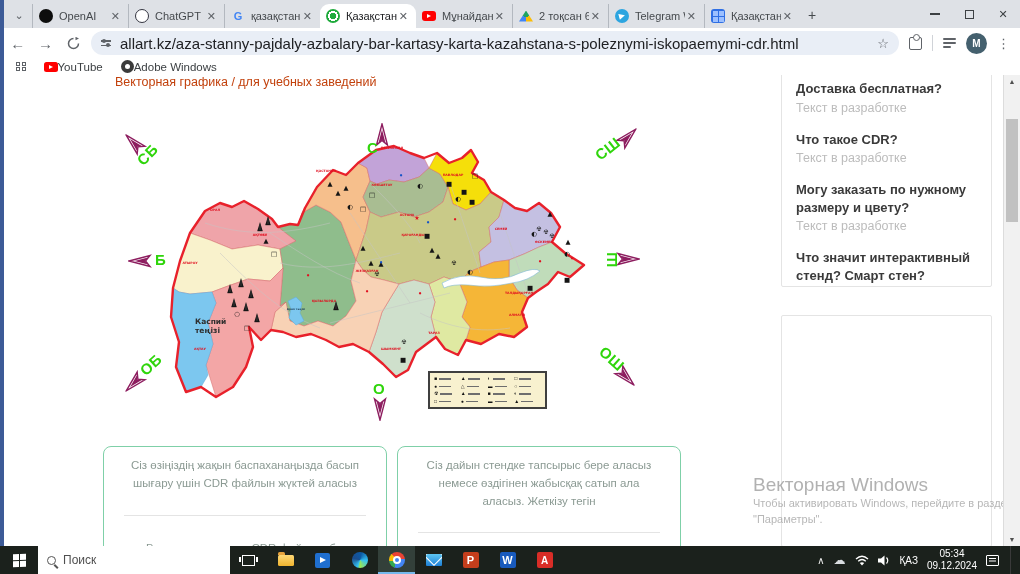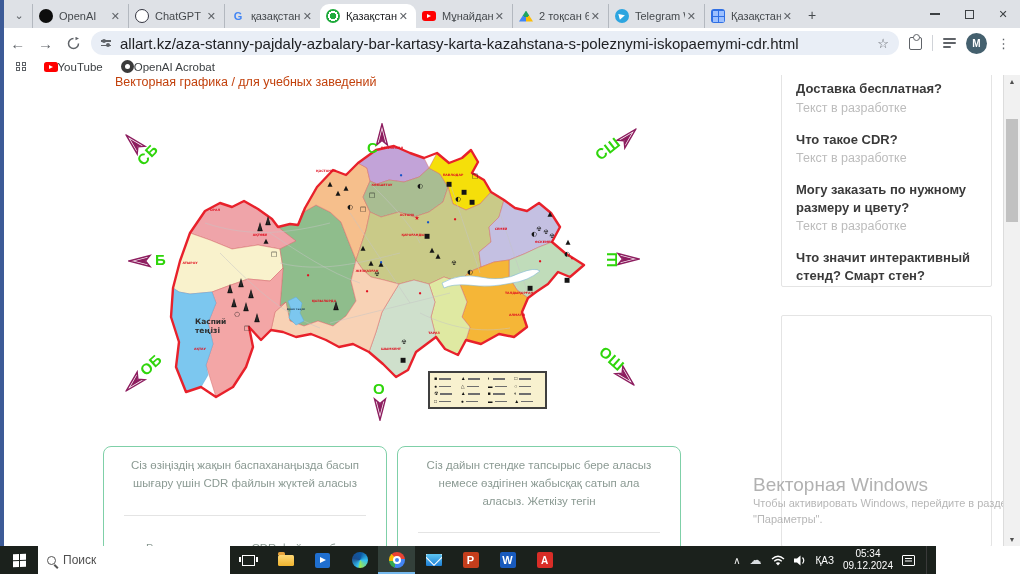--- a/index.html
+++ b/index.html
@@ -97,21 +97,21 @@
   .watermark { position:absolute; left:753px; top:399px; opacity:.8; }
   .wm-title { font-size:19px; color:#9e9e9e; }
   .wm-line { font-size:11px; color:#a5a5a5; line-height:1.45; }
 
   
   .scrollbar { position:absolute; right:0; top:0; width:17px; height:471px; background:#f1f1f1; border-left:1px solid #dcdcdc; }
   .sb-arrow { position:absolute; left:0; width:16px; text-align:center; font-size:7px; color:#505050; }
   .sb-thumb { position:absolute; left:2px; top:44px; width:12px; height:103px; background:#c1c1c1; }
 
   
-  .taskbar { position:absolute; left:0; top:546px; width:936px; height:28px; background:#1b211c; display:flex; align-items:center; z-index:70; }
+  .taskbar { position:absolute; left:0; top:546px; width:1020px; height:28px; background:#1b211c; display:flex; align-items:center; z-index:70; }
   .tb-start { width:38px; height:28px; display:flex; align-items:center; justify-content:center; }
   .win-logo { display:grid; grid-template-columns:6px 6px; gap:1px; transform:skewY(-3deg); }
   .win-logo i { width:6px; height:6px; background:#fff; }
   .tb-search { width:192px; height:28px; background:#fff; display:flex; align-items:center; padding-left:9px; gap:7px; }
   .mag { width:9px; height:9px; border:1.6px solid #555; border-radius:50%; position:relative; }
   .mag::after { content:""; position:absolute; left:7px; top:7px; width:5px; height:1.6px; background:#555; transform:rotate(45deg); transform-origin:0 0; }
   .tb-search span { font-size:12px; color:#4f4f4f; }
   .tb-btn { width:37px; height:28px; display:flex; align-items:center; justify-content:center; position:relative; }
   .tb-btn.app-active { background:#33403a; box-shadow:inset 0 -2px 0 #76b9ed; }
   .tv-ic { width:13px; height:11px; border:1.5px solid #fff; position:relative; }
@@ -242,21 +242,21 @@
         <i></i>
         <i></i>
         <i></i>
       </span>
     <span class="bm-item">
       <span class="bm-yt"></span>
       <span>YouTube</span>
     </span>
     <span class="bm-item">
       <span class="bm-acrobat"></span>
-      <span>OpenAI Acrobat</span>
+      <span>Adobe Windows</span>
     </span>
   </div>
 
   <div class="content">
     <div class="caption">Векторная графика / для учебных заведений</div>
 
     <svg class="map-svg" width="560" height="312" viewBox="0 0 560 312">
       <defs>
         <g id="derrick">
             <path d="M2.6 0 L5 8 H0.2 Z" fill="#151515"></path>

